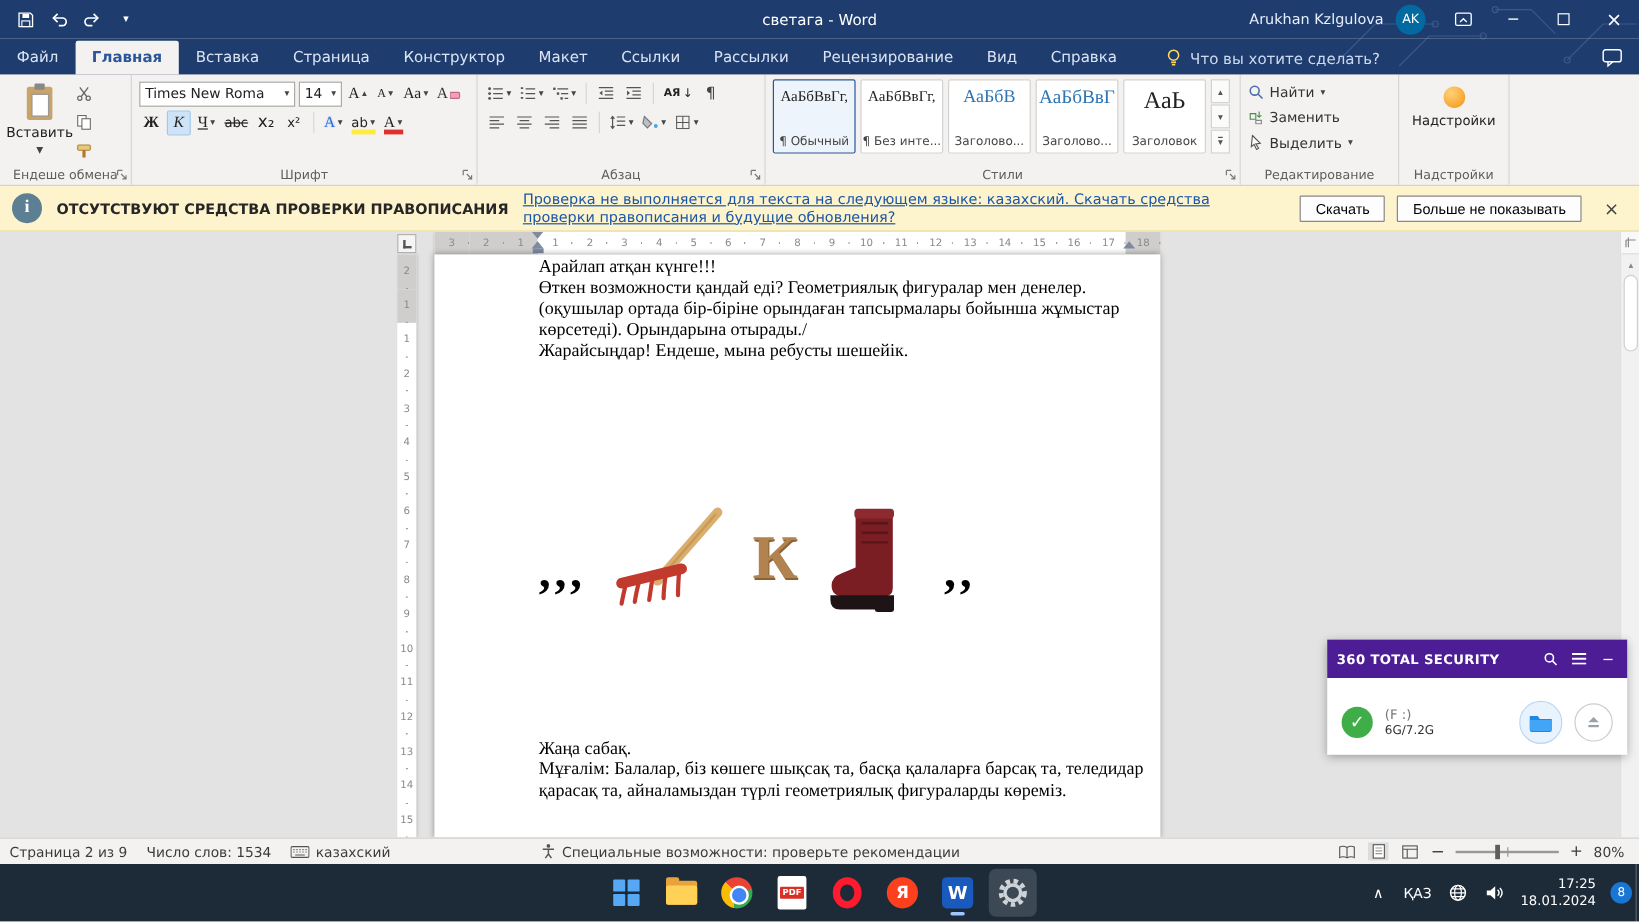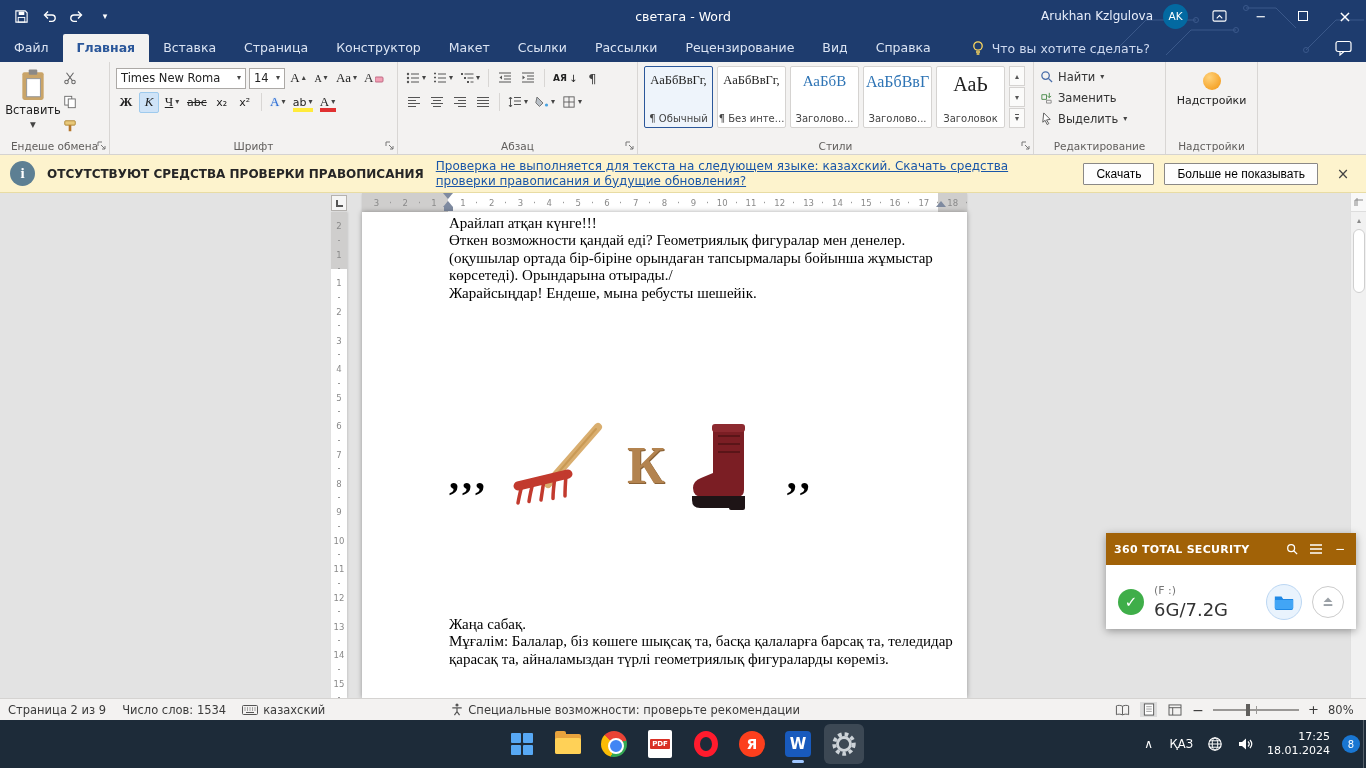--- a/index.html
+++ b/index.html
@@ -104,28 +104,28 @@
   #block2{margin-top:104px}
 
   
   #vscroll{position:absolute;left:1350px;top:0;width:16px;height:505px;background:#f1f1f1;border-left:1px solid #e0e0e0}
   #vs-top{position:absolute;left:0;top:0;width:16px;height:19px;background:#f8f8f8;border-bottom:1px solid #ddd;display:flex;align-items:center;justify-content:center;font-size:8px;color:#666}
   #vs-up{position:absolute;left:0;top:20px;width:16px;height:14px;display:flex;align-items:center;justify-content:center;font-size:8px;color:#888}
   #vs-thumb{position:absolute;left:2px;top:36px;width:12px;height:64px;background:#fff;border:1px solid #cfcfcf;border-radius:6px}
 
   
   #widget{position:absolute;left:1106px;top:340px;width:250px;height:96px;background:#fff;box-shadow:0 2px 8px rgba(0,0,0,.35);z-index:20}
-  #w-head{height:23px;background:#a16207;color:#fff;display:flex;align-items:center;padding:16px 8px;gap:8px}
+  #w-head{height:23px;background:#4c1d95;color:#fff;display:flex;align-items:center;padding:16px 8px;gap:8px}
   #w-title{font-size:11px;font-weight:bold;letter-spacing:.3px;flex:1}
   .whbtn{width:16px;height:16px;display:flex;align-items:center;justify-content:center;color:#fff;font-size:12px}
   #w-body{height:73px;display:flex;align-items:center;padding:0 12px;gap:10px}
   .wcheck{width:26px;height:26px;border-radius:50%;background:#3fae49;color:#fff;display:flex;align-items:center;justify-content:center;font-size:15px;font-weight:bold}
   .wtexts{display:flex;flex-direction:column;gap:2px;flex:1}
   .wdrive{font-size:11px;color:#777}
-  .wcap{font-size:18px;color:#333}
+  .wcap{font-size:10px;color:#333}
   .wfolder{width:36px;height:36px;border-radius:50%;background:#e9f3fd;border:1px solid #bcd7f3;display:flex;align-items:center;justify-content:center}
   .weject{width:32px;height:32px;border-radius:50%;background:#fff;border:1px solid #ccc;display:flex;align-items:center;justify-content:center}
 
   
   #statusbar{position:absolute;left:0;top:698px;width:1366px;height:22px;background:#f3f2f1;border-top:1px solid #d5d3d1;display:flex;align-items:center;padding:0 8px;gap:16px;font-size:11.5px;color:#3b3b3b}
   .sitem{display:flex;align-items:center;gap:5px;white-space:nowrap}
   #sb-right{margin-left:auto;display:flex;align-items:center;gap:9px}
   .viewico{width:17px;height:15px;display:flex;align-items:center;justify-content:center}
   #zoom-track{width:86px;height:2px;background:#9a9896;position:relative}
   #zoom-notch{position:absolute;left:50%;top:-3px;width:1px;height:8px;background:#9a9896}
@@ -328,21 +328,21 @@
           <span class="fletter ital">К</span>
         </div>
       <div class="rbtn">
           <span class="fletter" style="text-decoration:underline">Ч</span>
           <span class="car">▾</span>
         </div>
       <div class="rbtn">
           <span style="font-size:11px;text-decoration:line-through">abc</span>
         </div>
       <div class="rbtn">
-          <span style="font-size:11px">x₂</span>
+          <span style="font-size:14px">x₂</span>
         </div>
       <div class="rbtn">
           <span style="font-size:11px">x²</span>
         </div>
       <div class="vsep"></div>
       <div class="rbtn">
           <span class="fletter" style="color:#2b6cd4;text-shadow:0 0 2px #9cc2f0">А</span>
           <span class="car">▾</span>
         </div>
       <div class="rbtn underbar">

